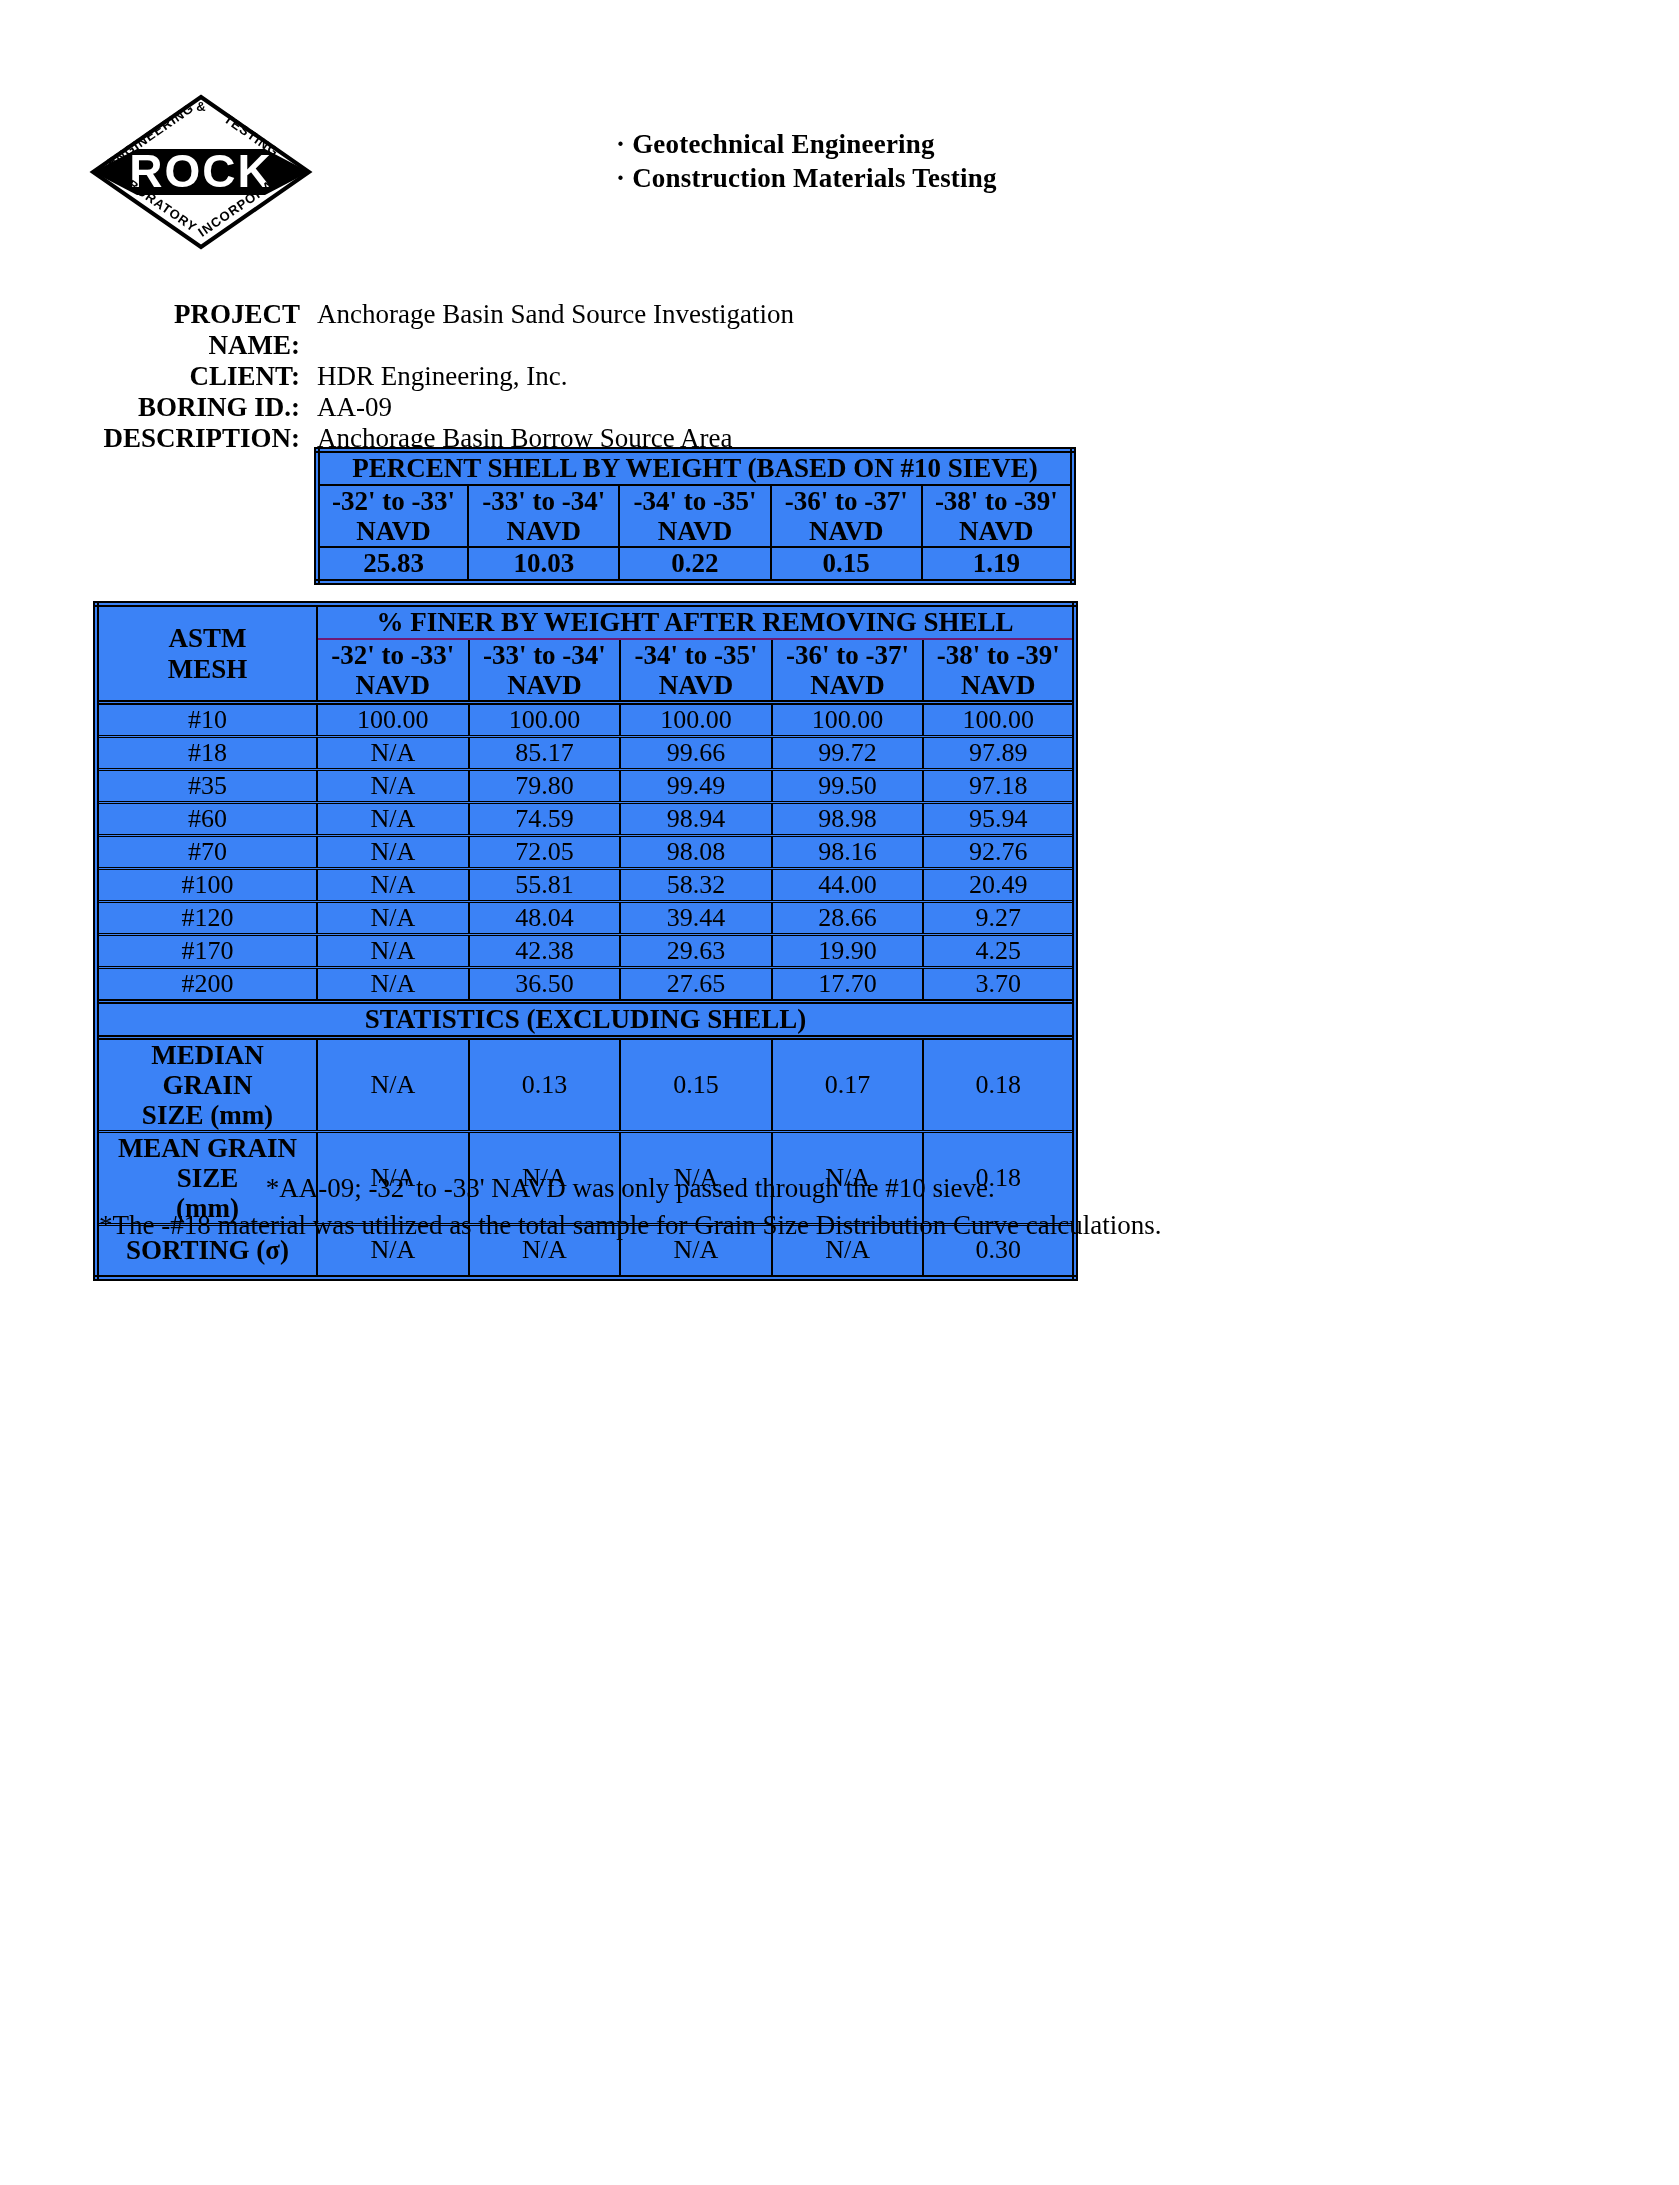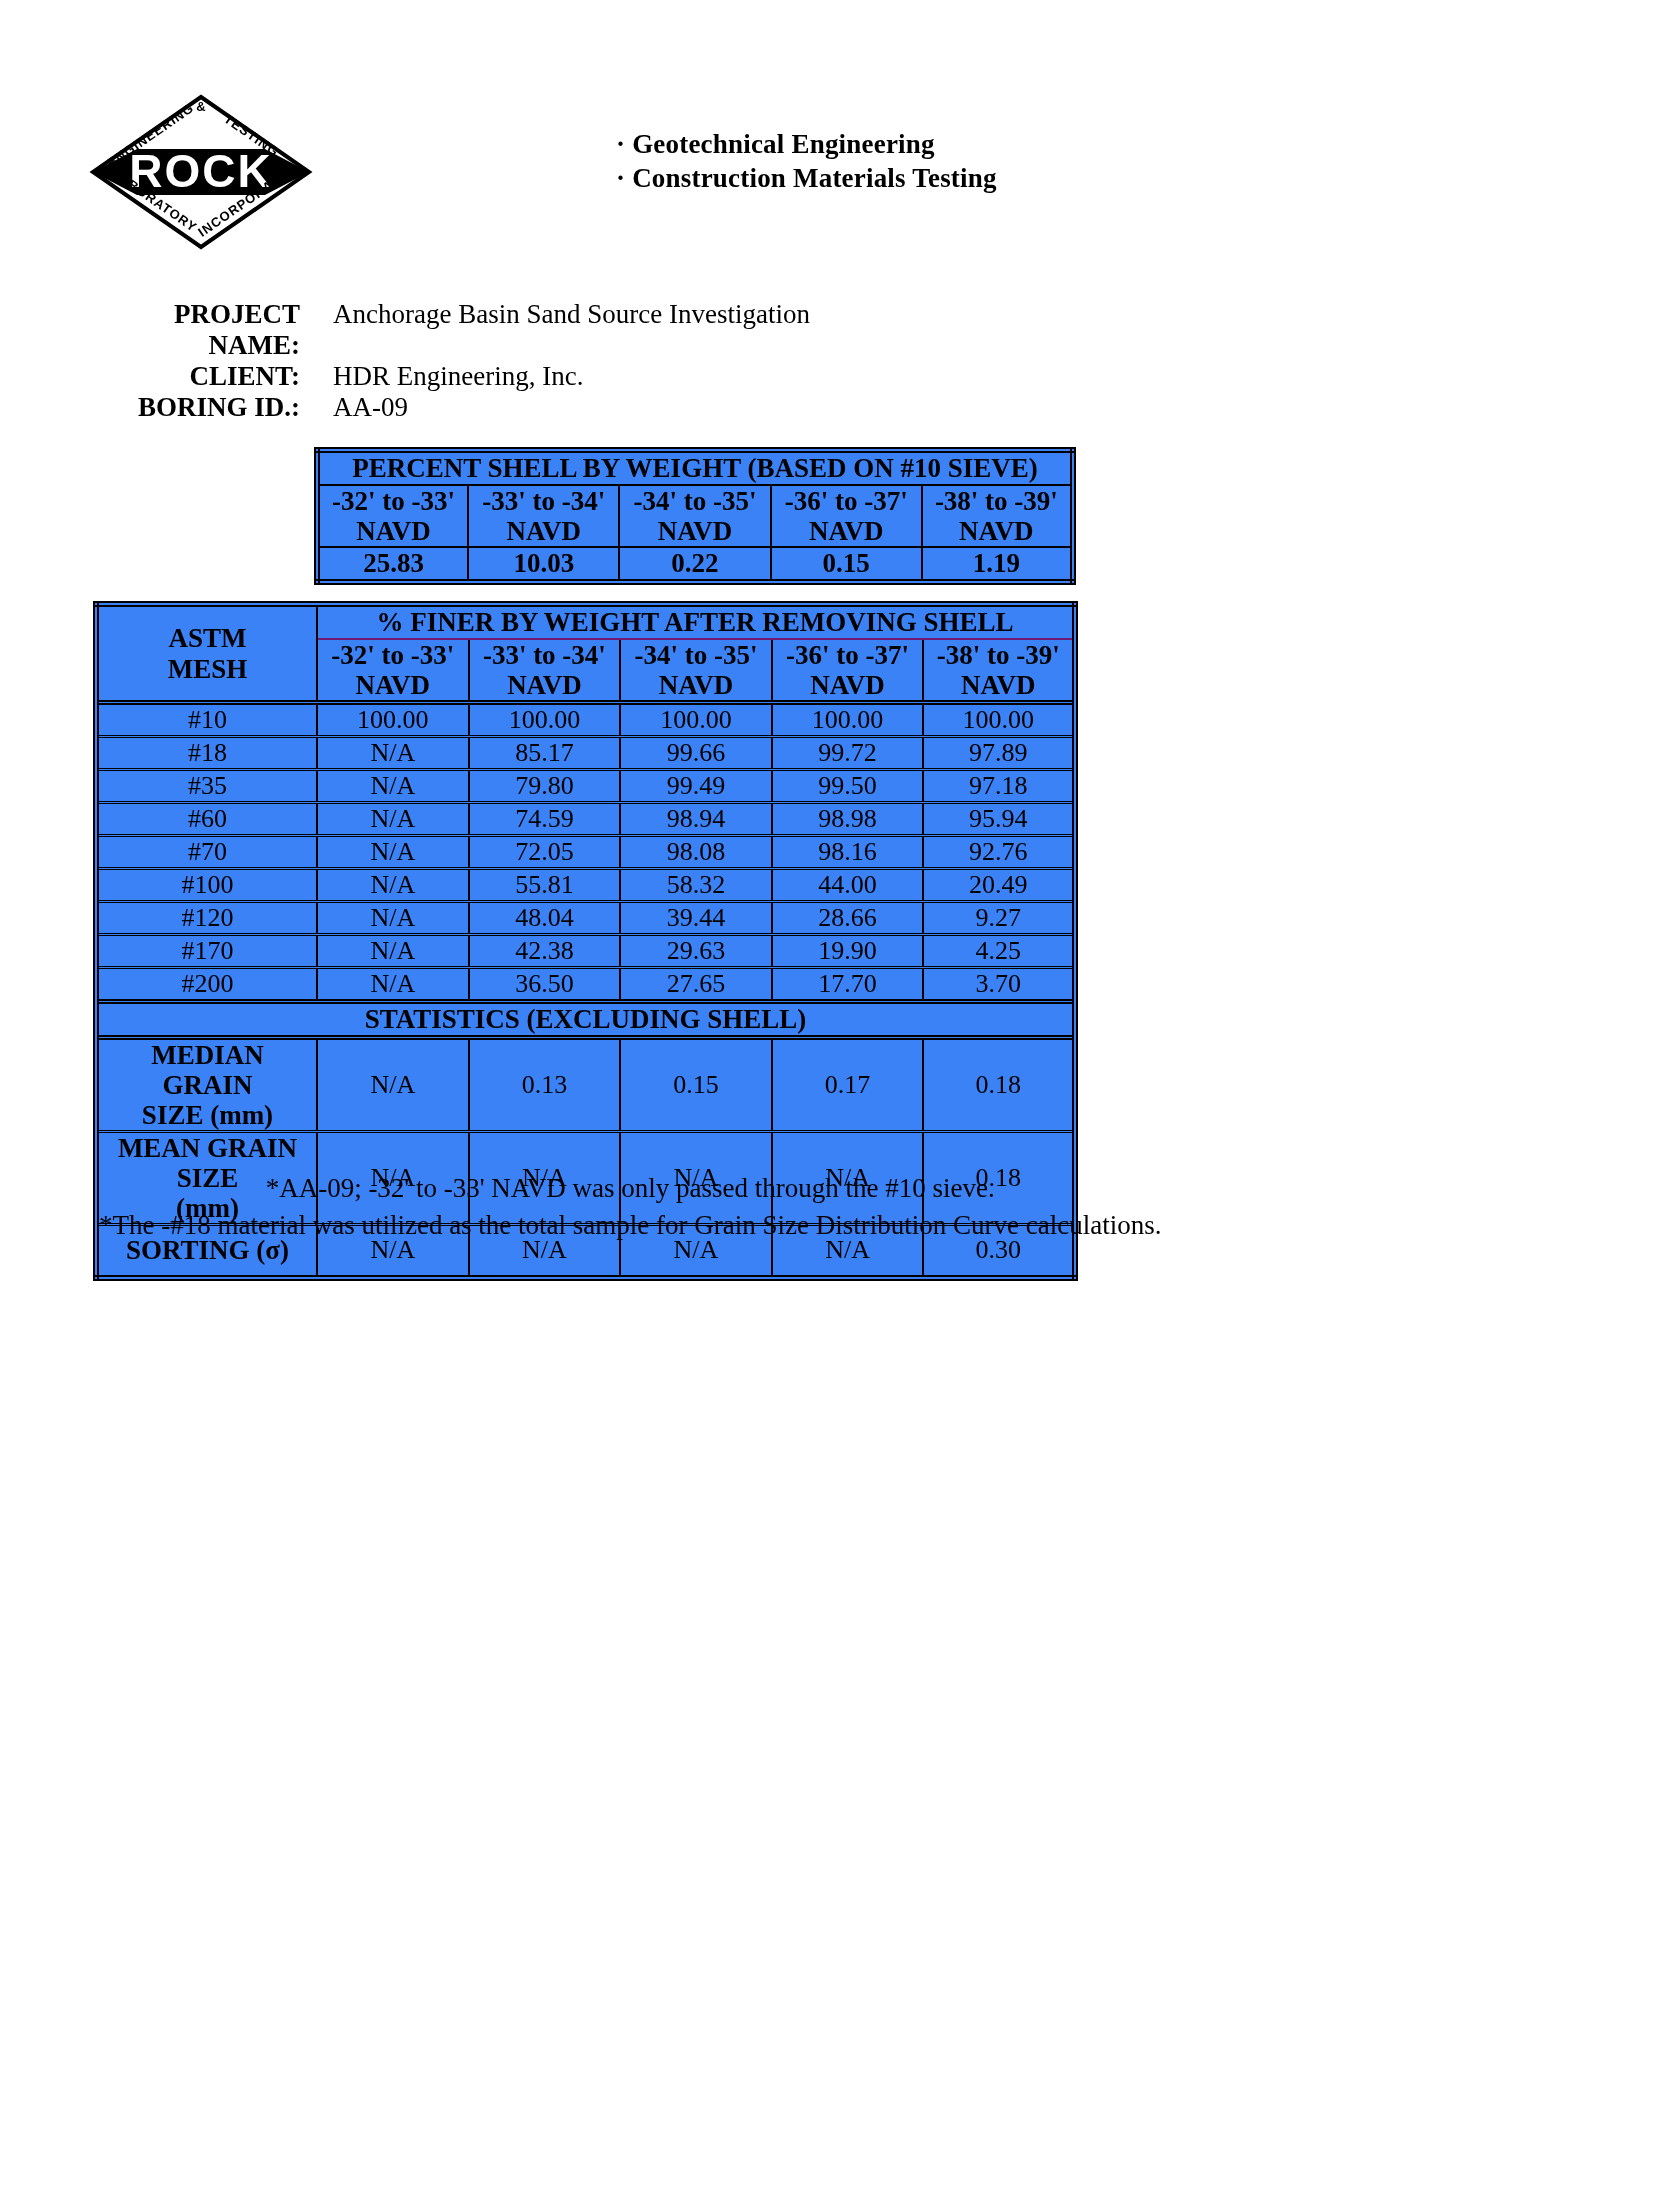--- a/index.html
+++ b/index.html
@@ -11,21 +11,21 @@
   .page { position: relative; width: 1679px; height: 2186px; background: #fff; overflow: hidden; }
 
   
   .logo { position: absolute; left: 89px; top: 94px; width: 224px; height: 156px; }
 
   
   .services { position: absolute; left: 616px; top: 127px; font-size: 27px; font-weight: 700; line-height: 34px; letter-spacing: 0.2px; }
 
   
   .project-info { position: absolute; left: 99px; top: 299px; font-size: 27px; line-height: 31px; }
-  .pi-row { display: flex; gap: 16px; }
+  .pi-row { display: flex; }
   .pi-label { flex: 0 0 auto; width: 201px; text-align: right; font-weight: 700; }
   .pi-value { margin-left: 17px; white-space: nowrap; }
 
   
   table { position: absolute; border-collapse: collapse; table-layout: fixed; background: #3b82f6; }
   th, td { text-align: center; vertical-align: middle; padding: 0 6px; font-weight: 400; }
 
   
   .shell-table { left: 314px; top: 447px; width: 762px; border: 6px double #000; font-size: 27px; }
   .shell-table th, .shell-table td { border: 2px solid #000; }
@@ -76,20 +76,24 @@
         <div class="pi-value">Anchorage Basin Sand Source Investigation</div>
       </div>
       <div class="pi-row">
         <div class="pi-label">CLIENT:</div>
         <div class="pi-value">HDR Engineering, Inc.</div>
       </div>
       <div class="pi-row">
         <div class="pi-label">BORING ID.:</div>
         <div class="pi-value">AA-09</div>
       </div>
+      <div class="pi-row">
+        <div class="pi-label">DESCRIPTION:</div>
+        <div class="pi-value">Anchorage Basin Borrow Source Area</div>
+      </div>
     </div>
 
   <table class="shell-table">
     <thead>
       <tr>
         <th class="title-cell" colspan="5">PERCENT SHELL BY WEIGHT (BASED ON #10 SIEVE)</th>
       </tr>
       <tr>
           <th class="col-head">
             <div class="range">-32' to -33'</div>

